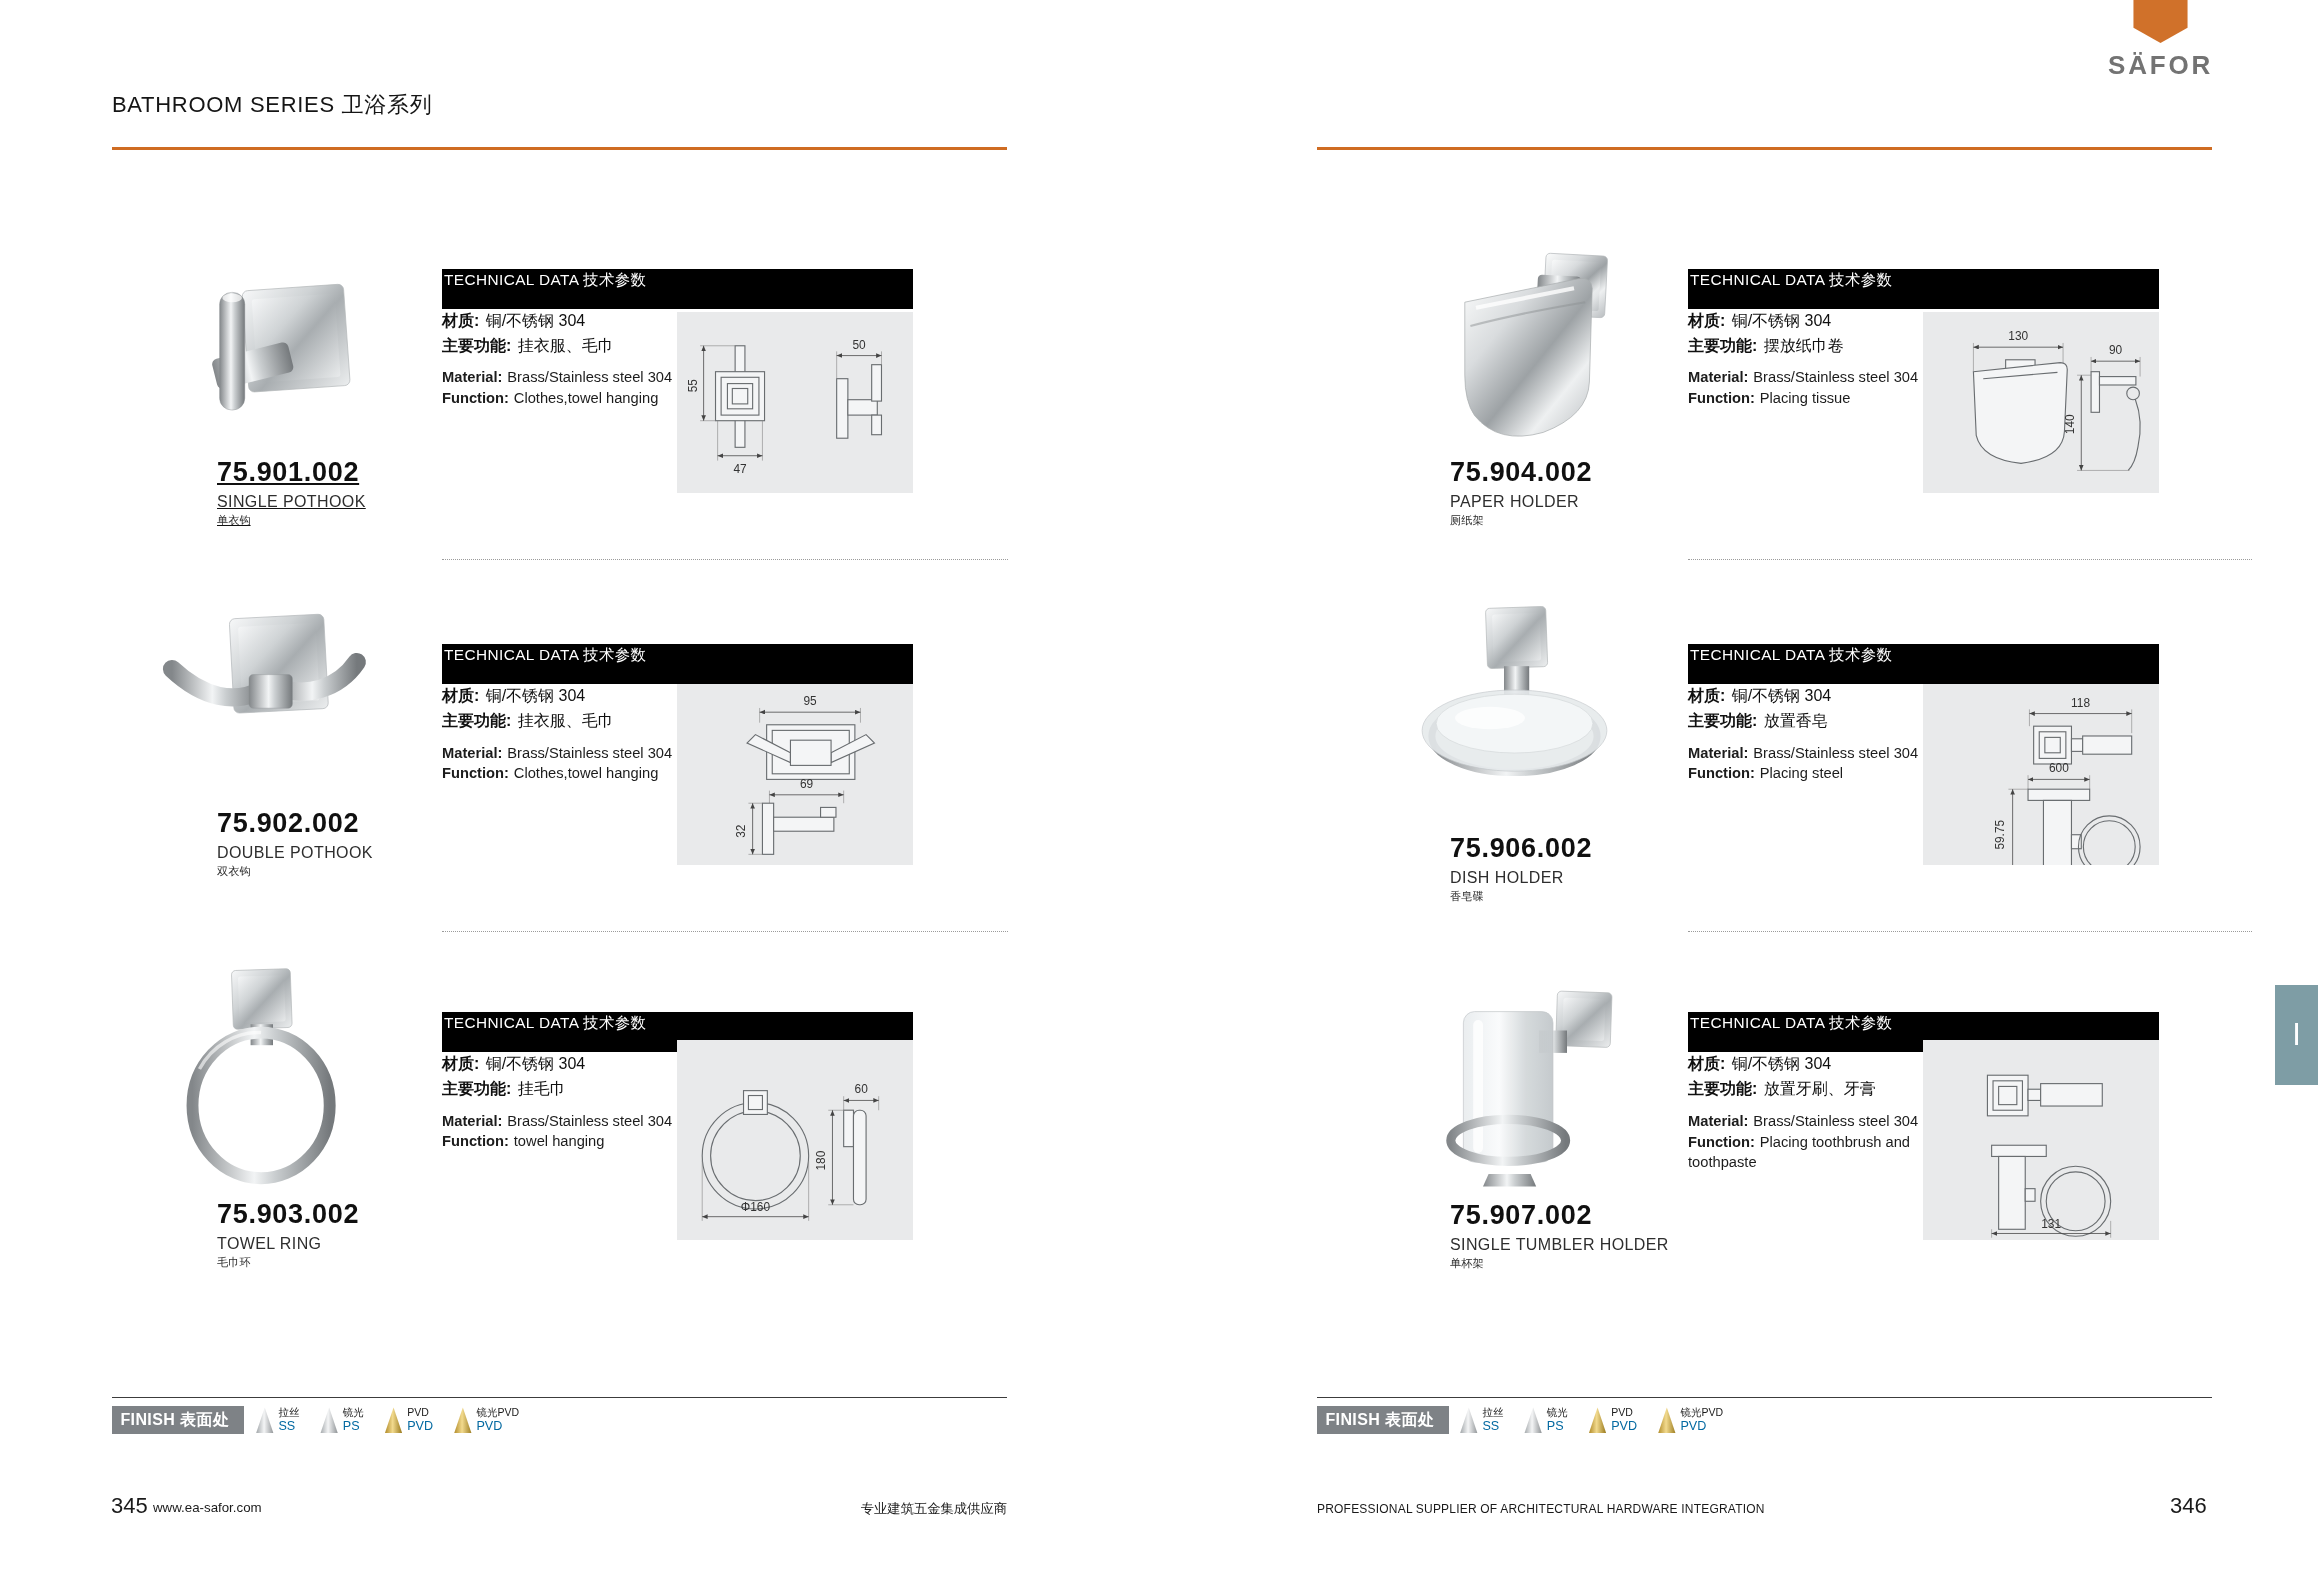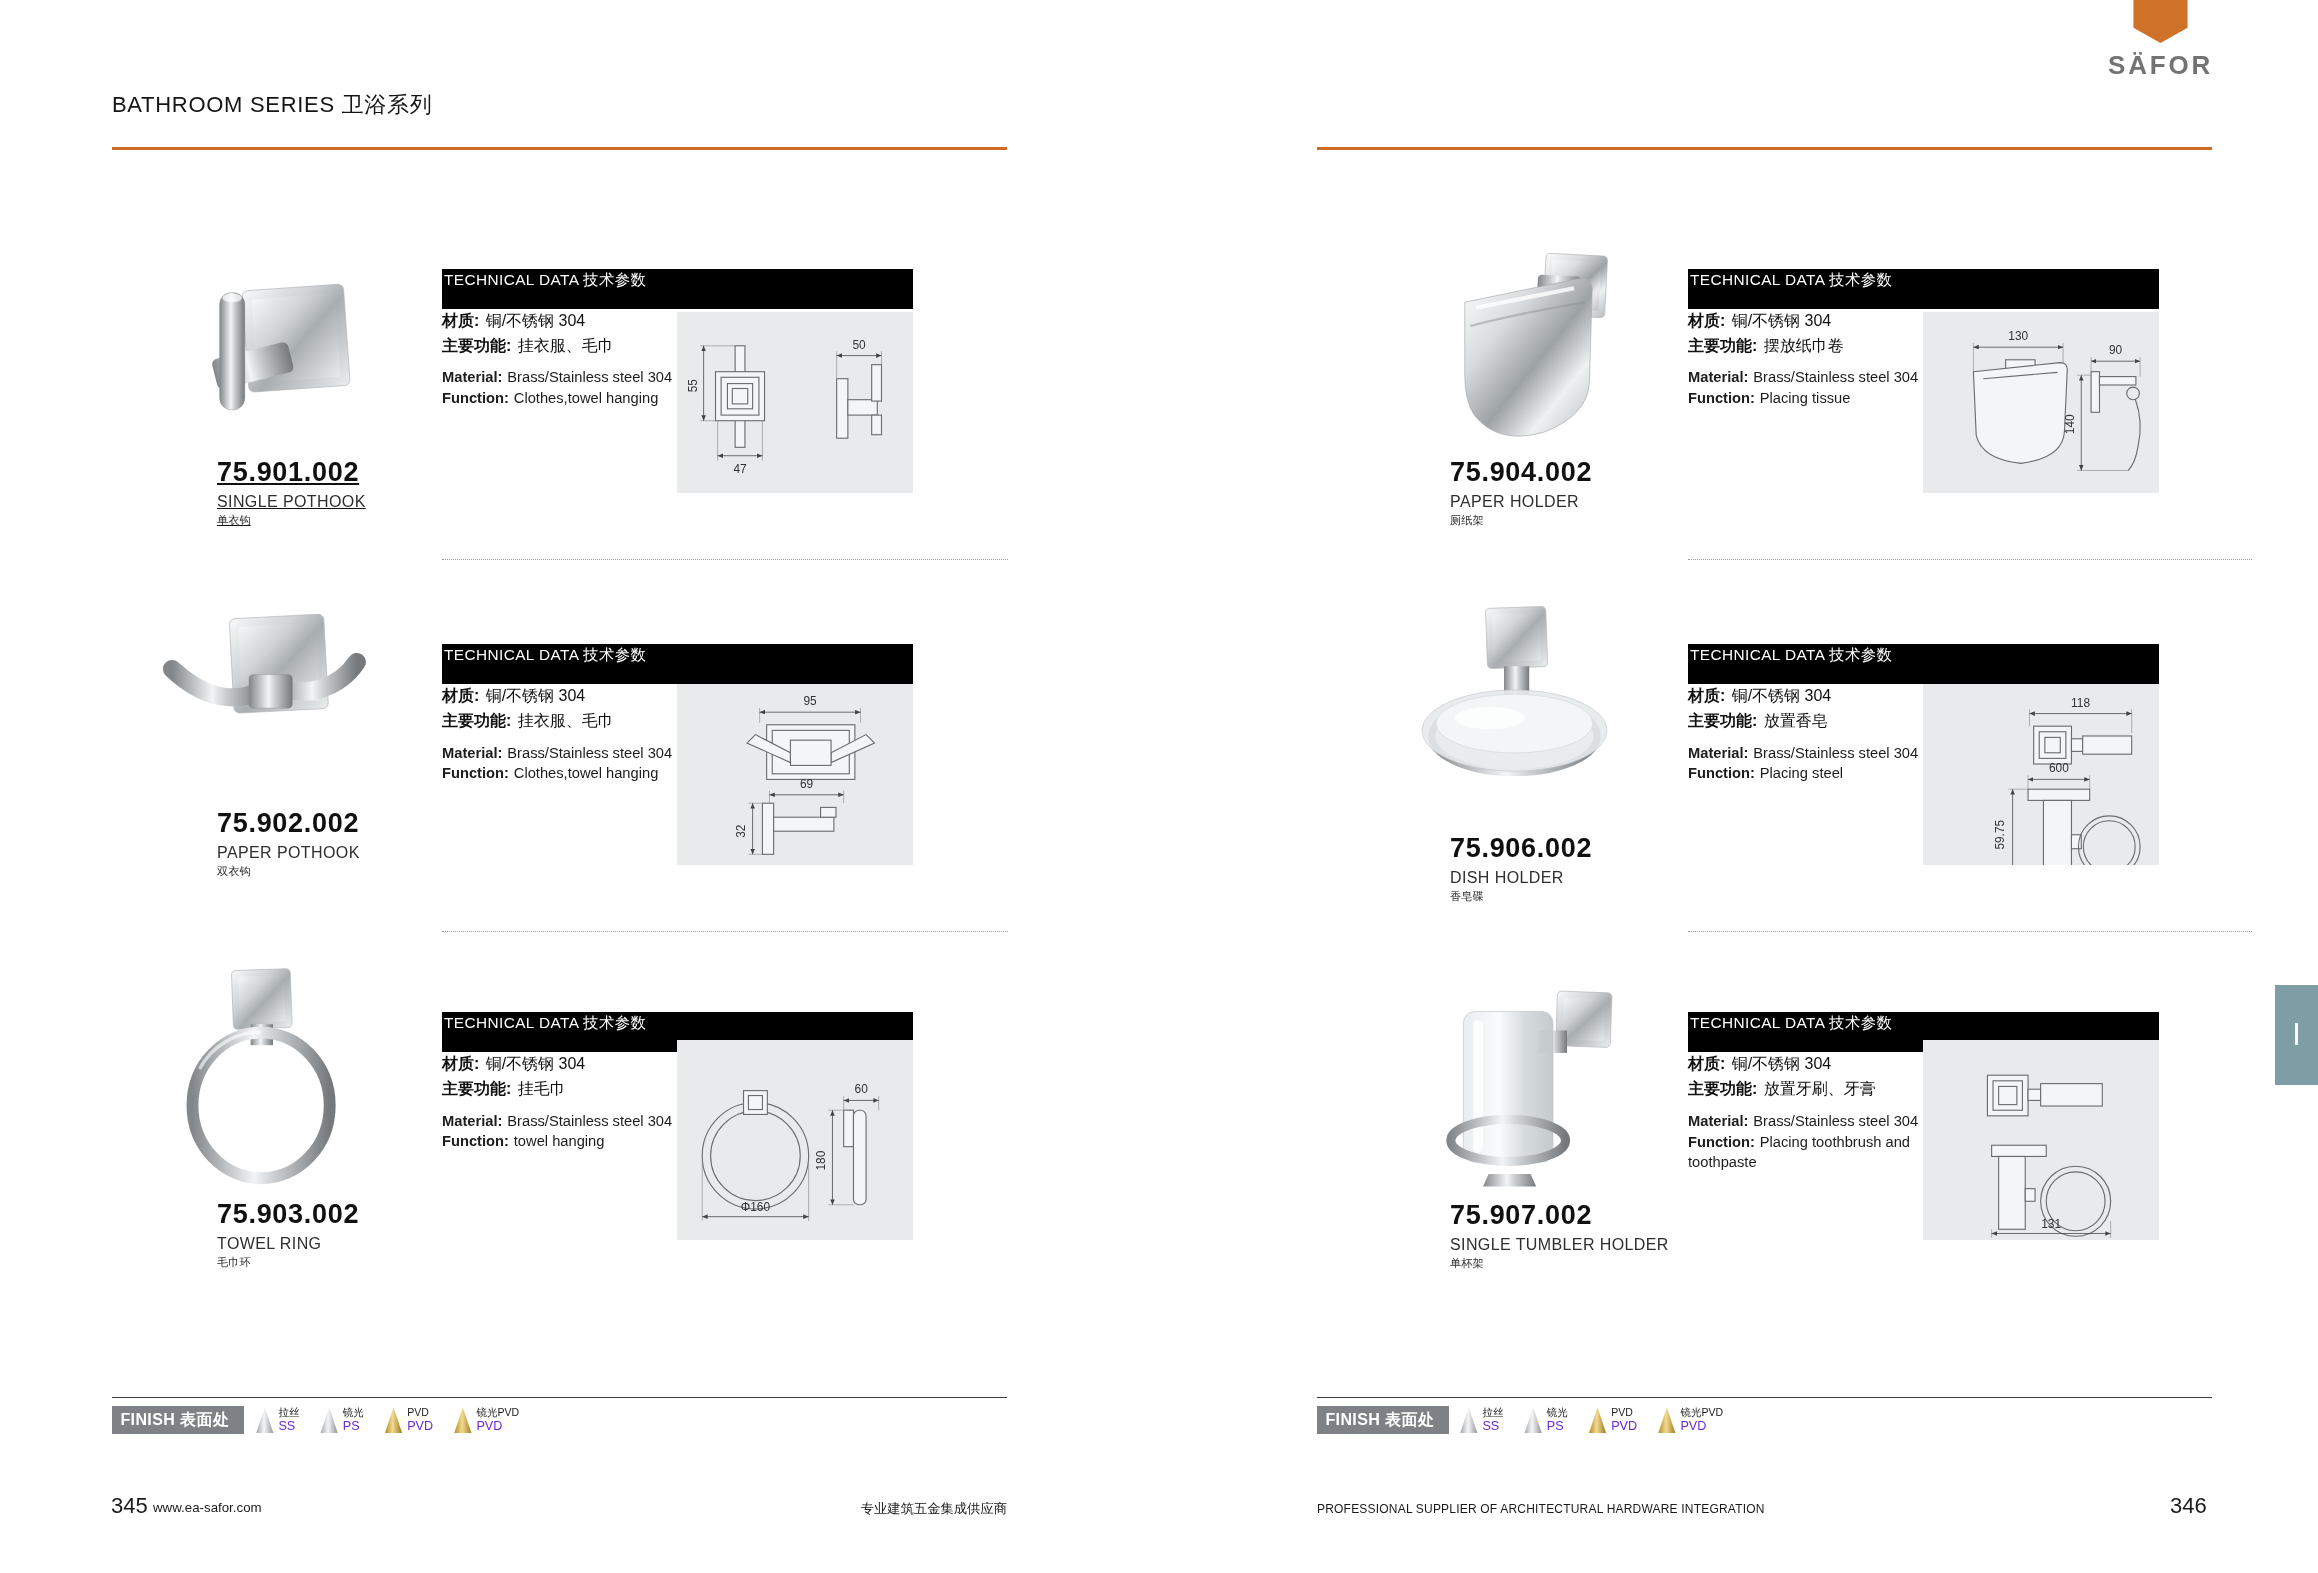--- a/index.html
+++ b/index.html
@@ -31,21 +31,21 @@
   .thinline{height:1.4px;background:#3c3c3c;}
   
   .finish-bar{width:132px;height:28px;background:#7e8286;color:#fff;font-size:16px;font-weight:bold;
               line-height:28px;padding-left:8.4px;box-sizing:border-box;letter-spacing:0.4px;}
   .finish-row{display:flex;gap:21px;align-items:flex-start;}
   .finish-item{display:flex;gap:4.9px;align-items:flex-start;}
   .cone{width:17.5px;height:26px;clip-path:polygon(50% 0,100% 100%,0 100%);margin-top:1.4px;}
   .cone.silver{background:linear-gradient(90deg,#9fa4a7,#f4f5f6 45%,#8d9194);}
   .cone.gold{background:linear-gradient(90deg,#b08a28,#f2da8e 45%,#9a7a1d);}
   .fin-cn{font-size:10.5px;color:#1a1a1a;line-height:1.2;}
-  .fin-en{font-size:12.6px;color:#6d28d9;line-height:1.2;}
+  .fin-en{font-size:12.6px;color:#0369a1;line-height:1.2;}
   
   .pagenum{font-size:22px;color:#1a1a1a;}
   .foot-sm{font-size:13.3px;color:#1a1a1a;}
   .foot-en{font-size:12px;color:#1a1a1a;letter-spacing:0.2px;}
   
   .side-tab{width:43px;height:100px;background:#7e9da5;color:#fff;font-size:31px;
             display:flex;align-items:center;justify-content:center;}
   
   svg text.dt{font-family:"Liberation Sans",sans-serif;font-size:17px;fill:#333;}
   svg .sh{fill:#f4f5f6;stroke:#696d70;stroke-width:1.6;}
@@ -156,21 +156,21 @@
       <rect x="135" y="35" width="135" height="135" rx="8" fill="url(#ph2a)" stroke="#b4b8ba"></rect>
       <rect x="147" y="47" width="111" height="111" rx="4" fill="url(#ph2a)" opacity="0.75"></rect>
     </g>
     <path d="M178,140 C140,160 95,152 50,110" fill="none" stroke="url(#ph2b)" stroke-width="26" stroke-linecap="round"></path>
     <path d="M198,135 C242,152 288,138 314,100" fill="none" stroke="url(#ph2b)" stroke-width="26" stroke-linecap="round"></path>
     <rect x="160" y="118" width="62" height="48" rx="6" fill="url(#ph2b)" stroke="#8c9093" stroke-width="0.6"></rect>
   </svg>
 
   <div class="abs caption" style="left:217px;top:808px;">
     <div class="code">75.902.002</div>
-    <div class="nm">PAPER POTHOOK</div>
+    <div class="nm">DOUBLE POTHOOK</div>
     <div class="nc">双衣钩</div>
   </div>
 
   <div class="abs tech-bar" style="left:442px;top:644px;">TECHNICAL DATA 技术参数</div>
   <div class="abs cnl" style="left:442px;top:686px;"><b>材质:</b><span class="v">铜/不锈钢 304</span></div>
   <div class="abs cnl" style="left:442px;top:711px;"><b>主要功能:</b><span class="v">挂衣服、毛巾</span></div>
   <div class="abs enl" style="left:442px;top:745px;"><b>Material:</b><span class="v">Brass/Stainless steel 304</span></div>
   <div class="abs enl" style="left:442px;top:765px;"><b>Function:</b><span class="v">Clothes,towel hanging</span></div>
   <div class="abs diag-box" style="left:677px;top:684px;height:181px;">
     <svg width="236" height="181" viewBox="0 0 337 258">

